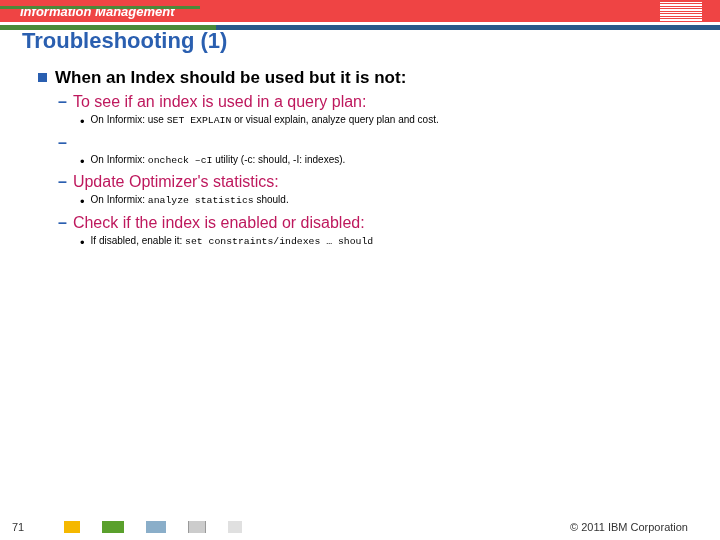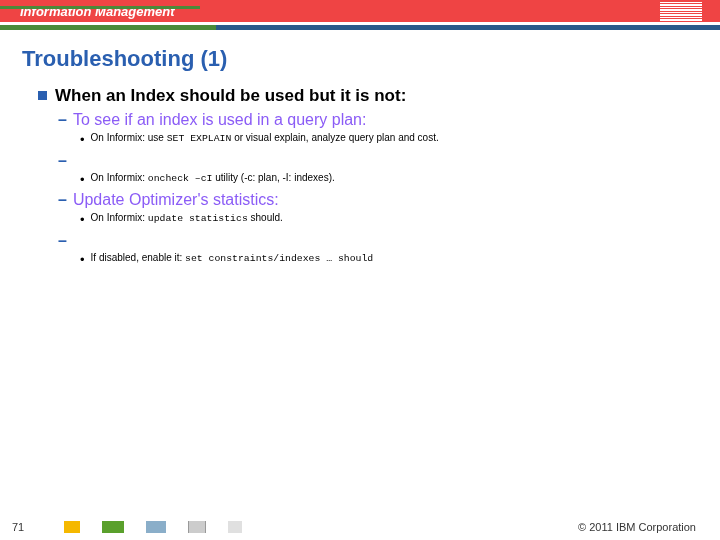--- a/index.html
+++ b/index.html
@@ -51,21 +51,21 @@
   .ibm-logo span {
     display: block;
     width: 42px;
     height: 1.5px;
     background: #fff;
   }
   .title {
     color: #2a5fb0;
     font-size: 22px;
     font-weight: bold;
-    margin: 24px 0 14px 22px;
+    margin: 6px 0 14px 22px;
   }
   .content {
     margin: 0 26px 4px 38px;
   }
   .l1 {
     display: flex;
     align-items: flex-start;
     margin-bottom: 4px;
   }
   .l1-bullet {
@@ -88,21 +88,21 @@
     margin-top: 2px;
   }
   .l2-bullet {
     color: #2a5fb0;
     font-size: 16px;
     font-weight: bold;
     margin-right: 6px;
     line-height: 1.2;
   }
   .l2-text {
-    color: #8b5cf6;
+    color: #be185d;
     font-size: 16px;
     line-height: 1.25;
   }
   .l3 {
     display: flex;
     align-items: flex-start;
     margin-left: 42px;
     margin-top: 1px;
   }
   .l3-bullet {
@@ -146,21 +146,21 @@
     display: inline-block;
   }
   .db1 { width: 16px; background: #f5b800; }
   .db2 { width: 22px; background: #5aa02c; }
   .db3 { width: 20px; background: #8aaec9; }
   .db4 { width: 18px; background: #ccc; border-left: 1px solid #999; border-right: 1px solid #999; }
   .db5 { width: 14px; background: #e0e0e0; }
   .copyright {
     font-size: 11px;
     color: #333;
-    margin-right: 24px;
+    margin-right: 32px;
   }
 </style>
 </head>
 <body>
 
 <div class="header">
   <div class="header-bar"></div>
   <span class="header-title">Information Management</span>
   <div class="ibm-logo" aria-label="IBM">
     <span></span>
@@ -193,37 +193,38 @@
       <span>On Informix: use </span><code>SET EXPLAIN</code><span> or visual explain, analyze query plan and cost.</span>
     </span>
   </div>
 
   <div class="l2">
     <span class="l2-bullet">–</span>
   </div>
   <div class="l3">
     <span class="l3-bullet">•</span>
     <span class="l3-text">
-      <span>On Informix: </span><code>oncheck –cI</code><span> utility (-c: plan, -I: indexes).</span>
+      <span>On Informix: </span><code>oncheck –cI</code><span> utility (-c: should, -I: indexes).</span>
     </span>
   </div>
 
   <div class="l2">
     <span class="l2-bullet">–</span>
     <span class="l2-text">Update Optimizer's statistics:</span>
   </div>
   <div class="l3">
     <span class="l3-bullet">•</span>
     <span class="l3-text">
-      <span>On Informix: </span><code>update statistics</code><span> should.</span>
-    </span>
-  </div>
-
-  <div class="l2">
-    <span class="l2-bullet">–</span>
+      <span>On Informix: </span><code>analyze statistics</code><span> should.</span>
+    </span>
+  </div>
+
+  <div class="l2">
+    <span class="l2-bullet">–</span>
+    <span class="l2-text">Check if the index is enabled or disabled:</span>
   </div>
   <div class="l3">
     <span class="l3-bullet">•</span>
     <span class="l3-text">
       <span>If disabled, enable it: </span><code>set constraints/indexes … should</code><span></span>
     </span>
   </div>
 </div>
 
 <div class="footer">

